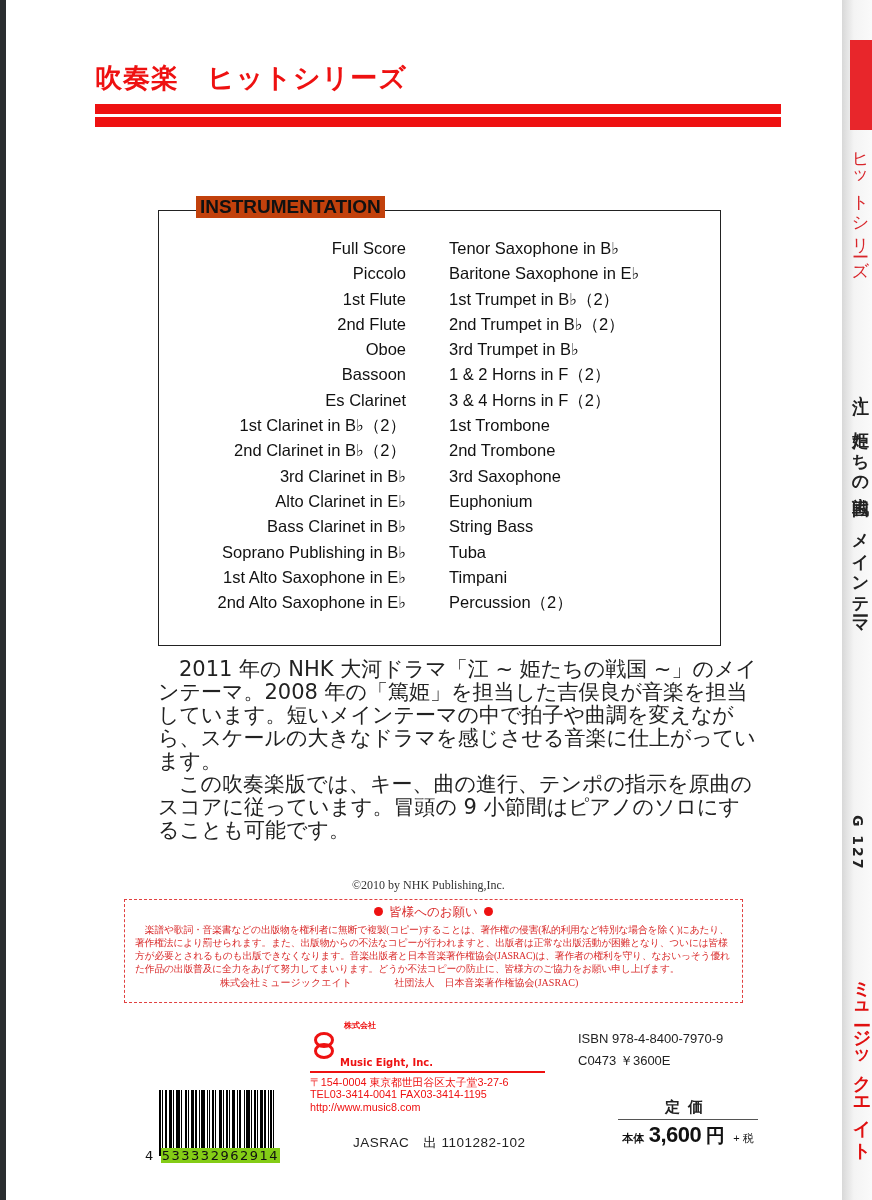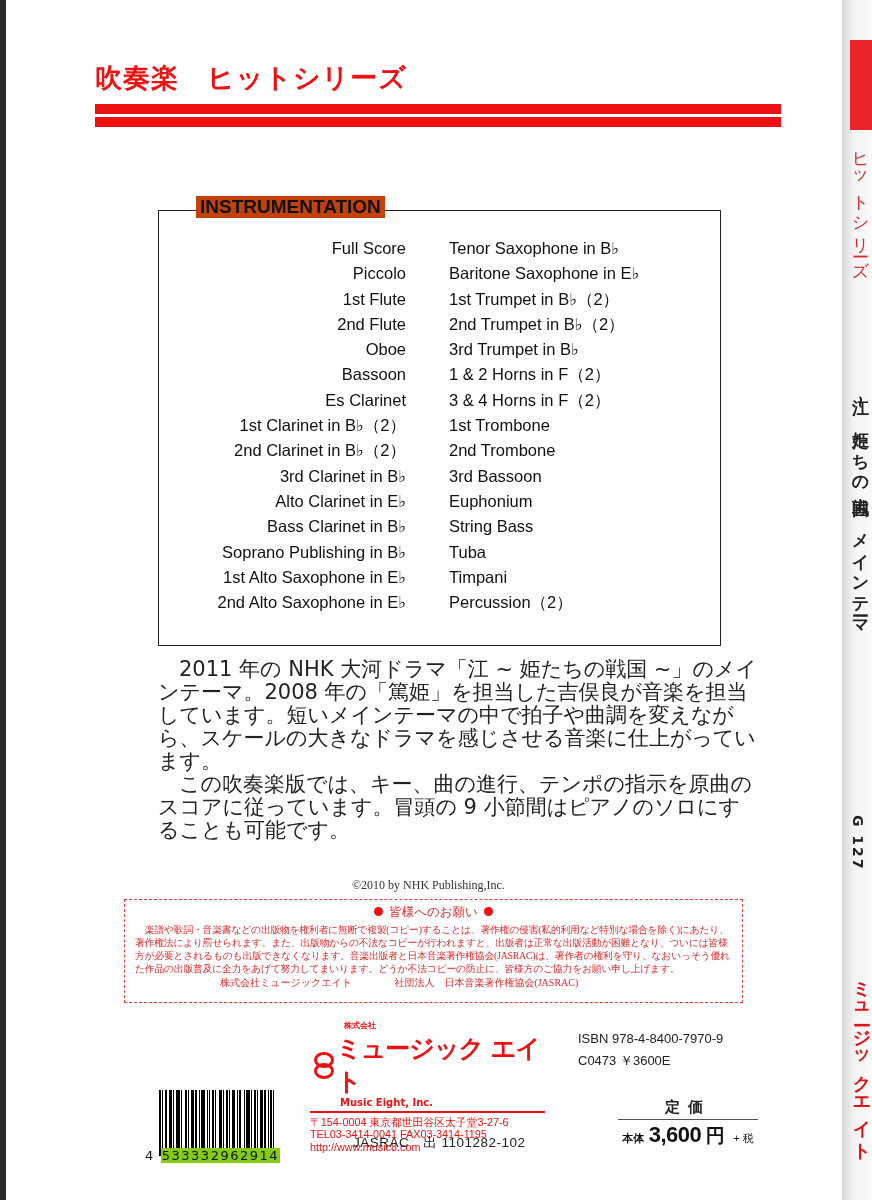--- a/index.html
+++ b/index.html
@@ -116,21 +116,21 @@
 <div class="instr-col col-right">
   <div class="instr-row">Tenor Saxophone in B♭</div>
   <div class="instr-row">Baritone Saxophone in E♭</div>
   <div class="instr-row">1st Trumpet in B♭（2）</div>
   <div class="instr-row">2nd Trumpet in B♭（2）</div>
   <div class="instr-row">3rd Trumpet in B♭</div>
   <div class="instr-row">1 &amp; 2 Horns in F（2）</div>
   <div class="instr-row">3 &amp; 4 Horns in F（2）</div>
   <div class="instr-row">1st Trombone</div>
   <div class="instr-row">2nd Trombone</div>
-  <div class="instr-row">3rd Bassoon</div>
+  <div class="instr-row">3rd Saxophone</div>
   <div class="instr-row">Euphonium</div>
   <div class="instr-row">String Bass</div>
   <div class="instr-row">Tuba</div>
   <div class="instr-row">Timpani</div>
   <div class="instr-row">Percussion（2）</div>
 </div>
 
 <div class="description">
   <p>2011 年の NHK 大河ドラマ「江 ~ 姫たちの戦国 ~」のメインテーマ。2008 年の「篤姫」を担当した吉俣良が音楽を担当しています。短いメインテーマの中で拍子や曲調を変えながら、スケールの大きなドラマを感じさせる音楽に仕上がっています。</p>
   <p>この吹奏楽版では、キー、曲の進行、テンポの指示を原曲のスコアに従っています。冒頭の 9 小節間はピアノのソロにすることも可能です。</p>
@@ -146,21 +146,20 @@
   <div class="notice-footer">
     <span>株式会社ミュージックエイト</span>
     <span>社団法人　日本音楽著作権協会(JASRAC)</span>
   </div>
 </div>
 
 <div class="publisher">
   <div class="pub-kabushiki">株式会社</div>
   <div class="pub-logo">
     <span class="pub-logo-eight"></span>
-    <span class="pub-name">ミュージック エイト</span>
   </div>
   <div class="pub-en">Music Eight, Inc.</div>
   <div class="pub-rule"></div>
   <div class="pub-addr">〒154-0004 東京都世田谷区太子堂3-27-6</div>
   <div class="pub-addr">TEL03-3414-0041 FAX03-3414-1195</div>
   <div class="pub-addr">http://www.music8.com</div>
 </div>
 
 <div class="isbn">
   <div>ISBN 978-4-8400-7970-9</div>

